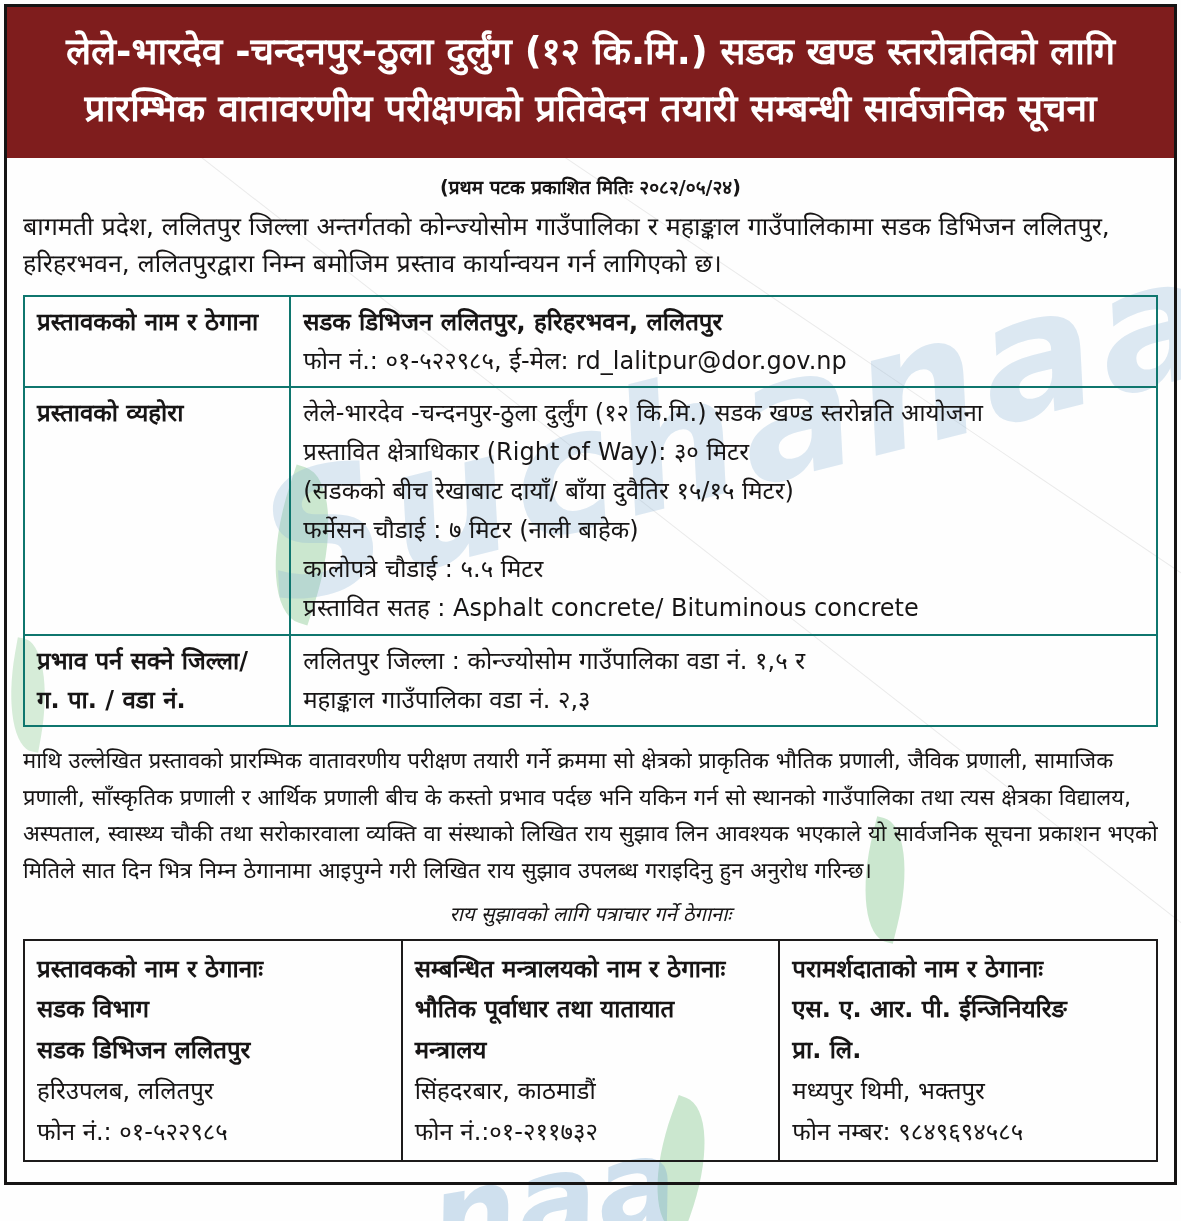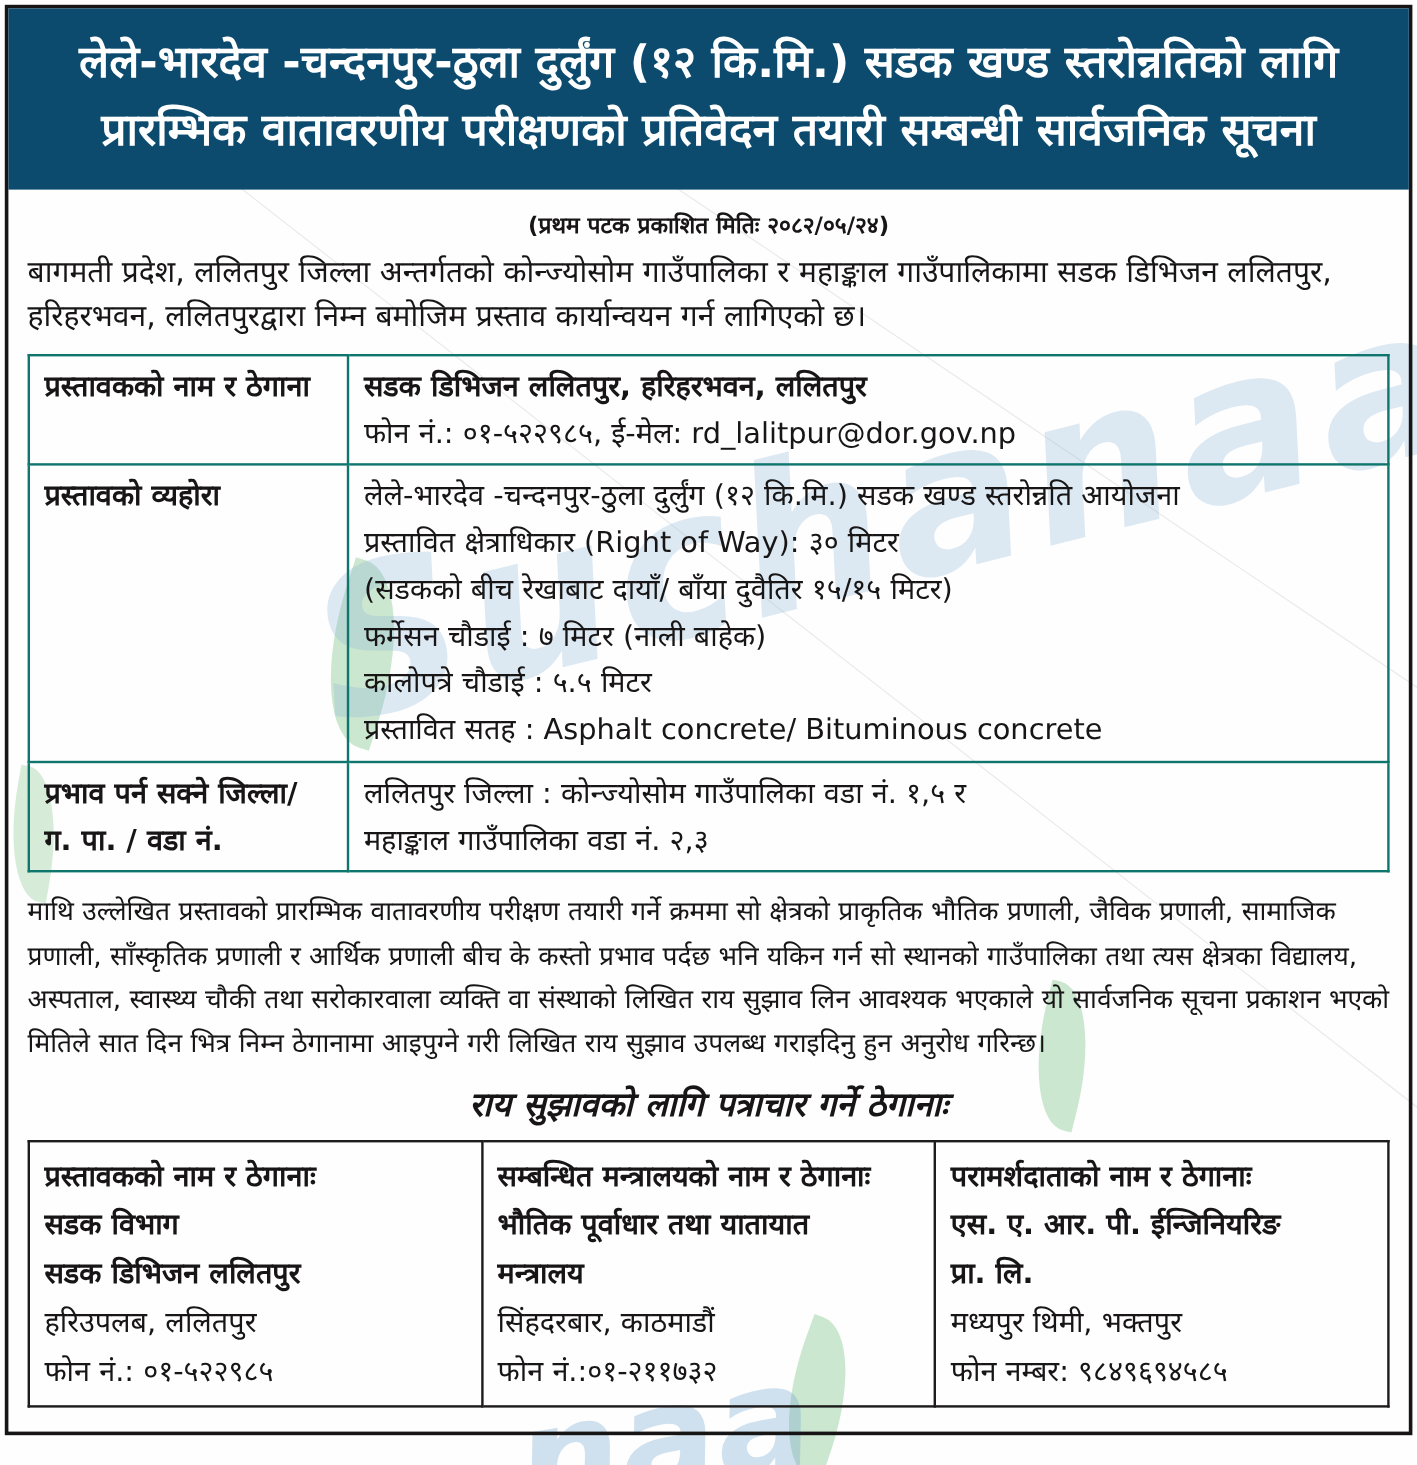--- a/index.html
+++ b/index.html
@@ -53,21 +53,21 @@
   .wm-line.d2 { left: 540px; top: 140px; transform: rotate(34deg); }
   
   .frame {
     position: relative; z-index: 1;
     margin: 4px 4px 0 4px;
     width: 1173px;
     border: 3px solid #161414;
     background: transparent;
   }
   .masthead {
-    background: #0c4a6e;
+    background: #7f1d1d;
     color: #ffffff;
     text-align: center;
     padding: 16px 26px 20px 26px;
   }
   .masthead .ln {
     font-size: 37px;
     font-weight: 700;
     line-height: 1.55;
   }
   .content { padding: 4px 16px 10px 16px; }
@@ -97,22 +97,22 @@
     width: 23.5%;
     font-weight: 700;
   }
   .body-par {
     font-size: 22px;
     line-height: 1.66;
     margin: 16px 0 10px 0;
   }
   .corr-heading {
     text-align: center;
-    font-size: 28px;
-    font-weight: 700;
+    font-size: 20px;
+    font-weight: 400;
     font-style: italic;
     margin: 10px 0 12px 0;
   }
   table.contacts {
     width: 100%;
     border-collapse: collapse;
     font-size: 24px;
     margin-bottom: 10px;
   }
   table.contacts td {

